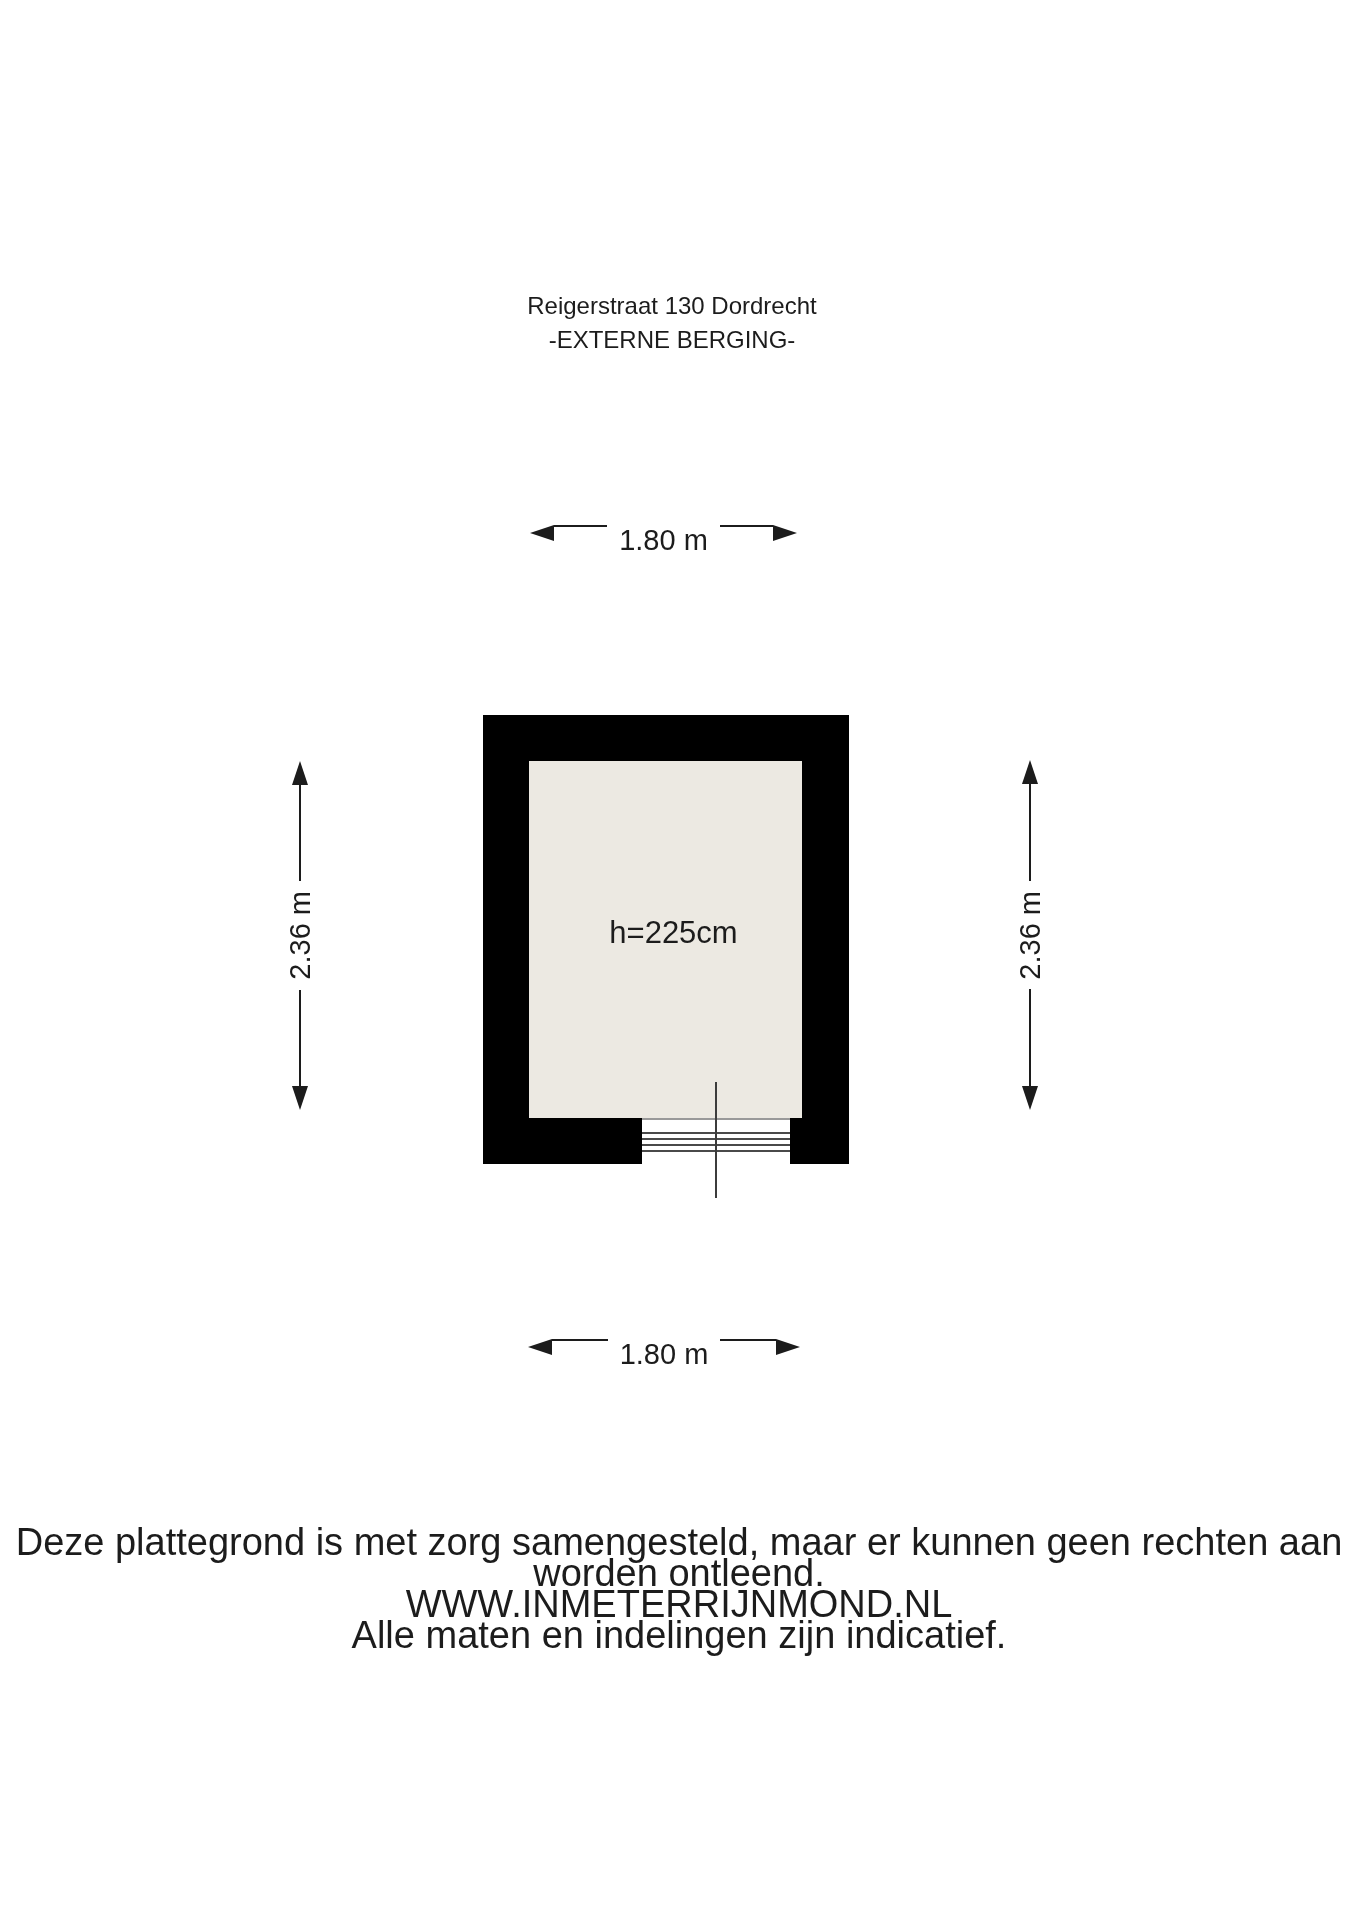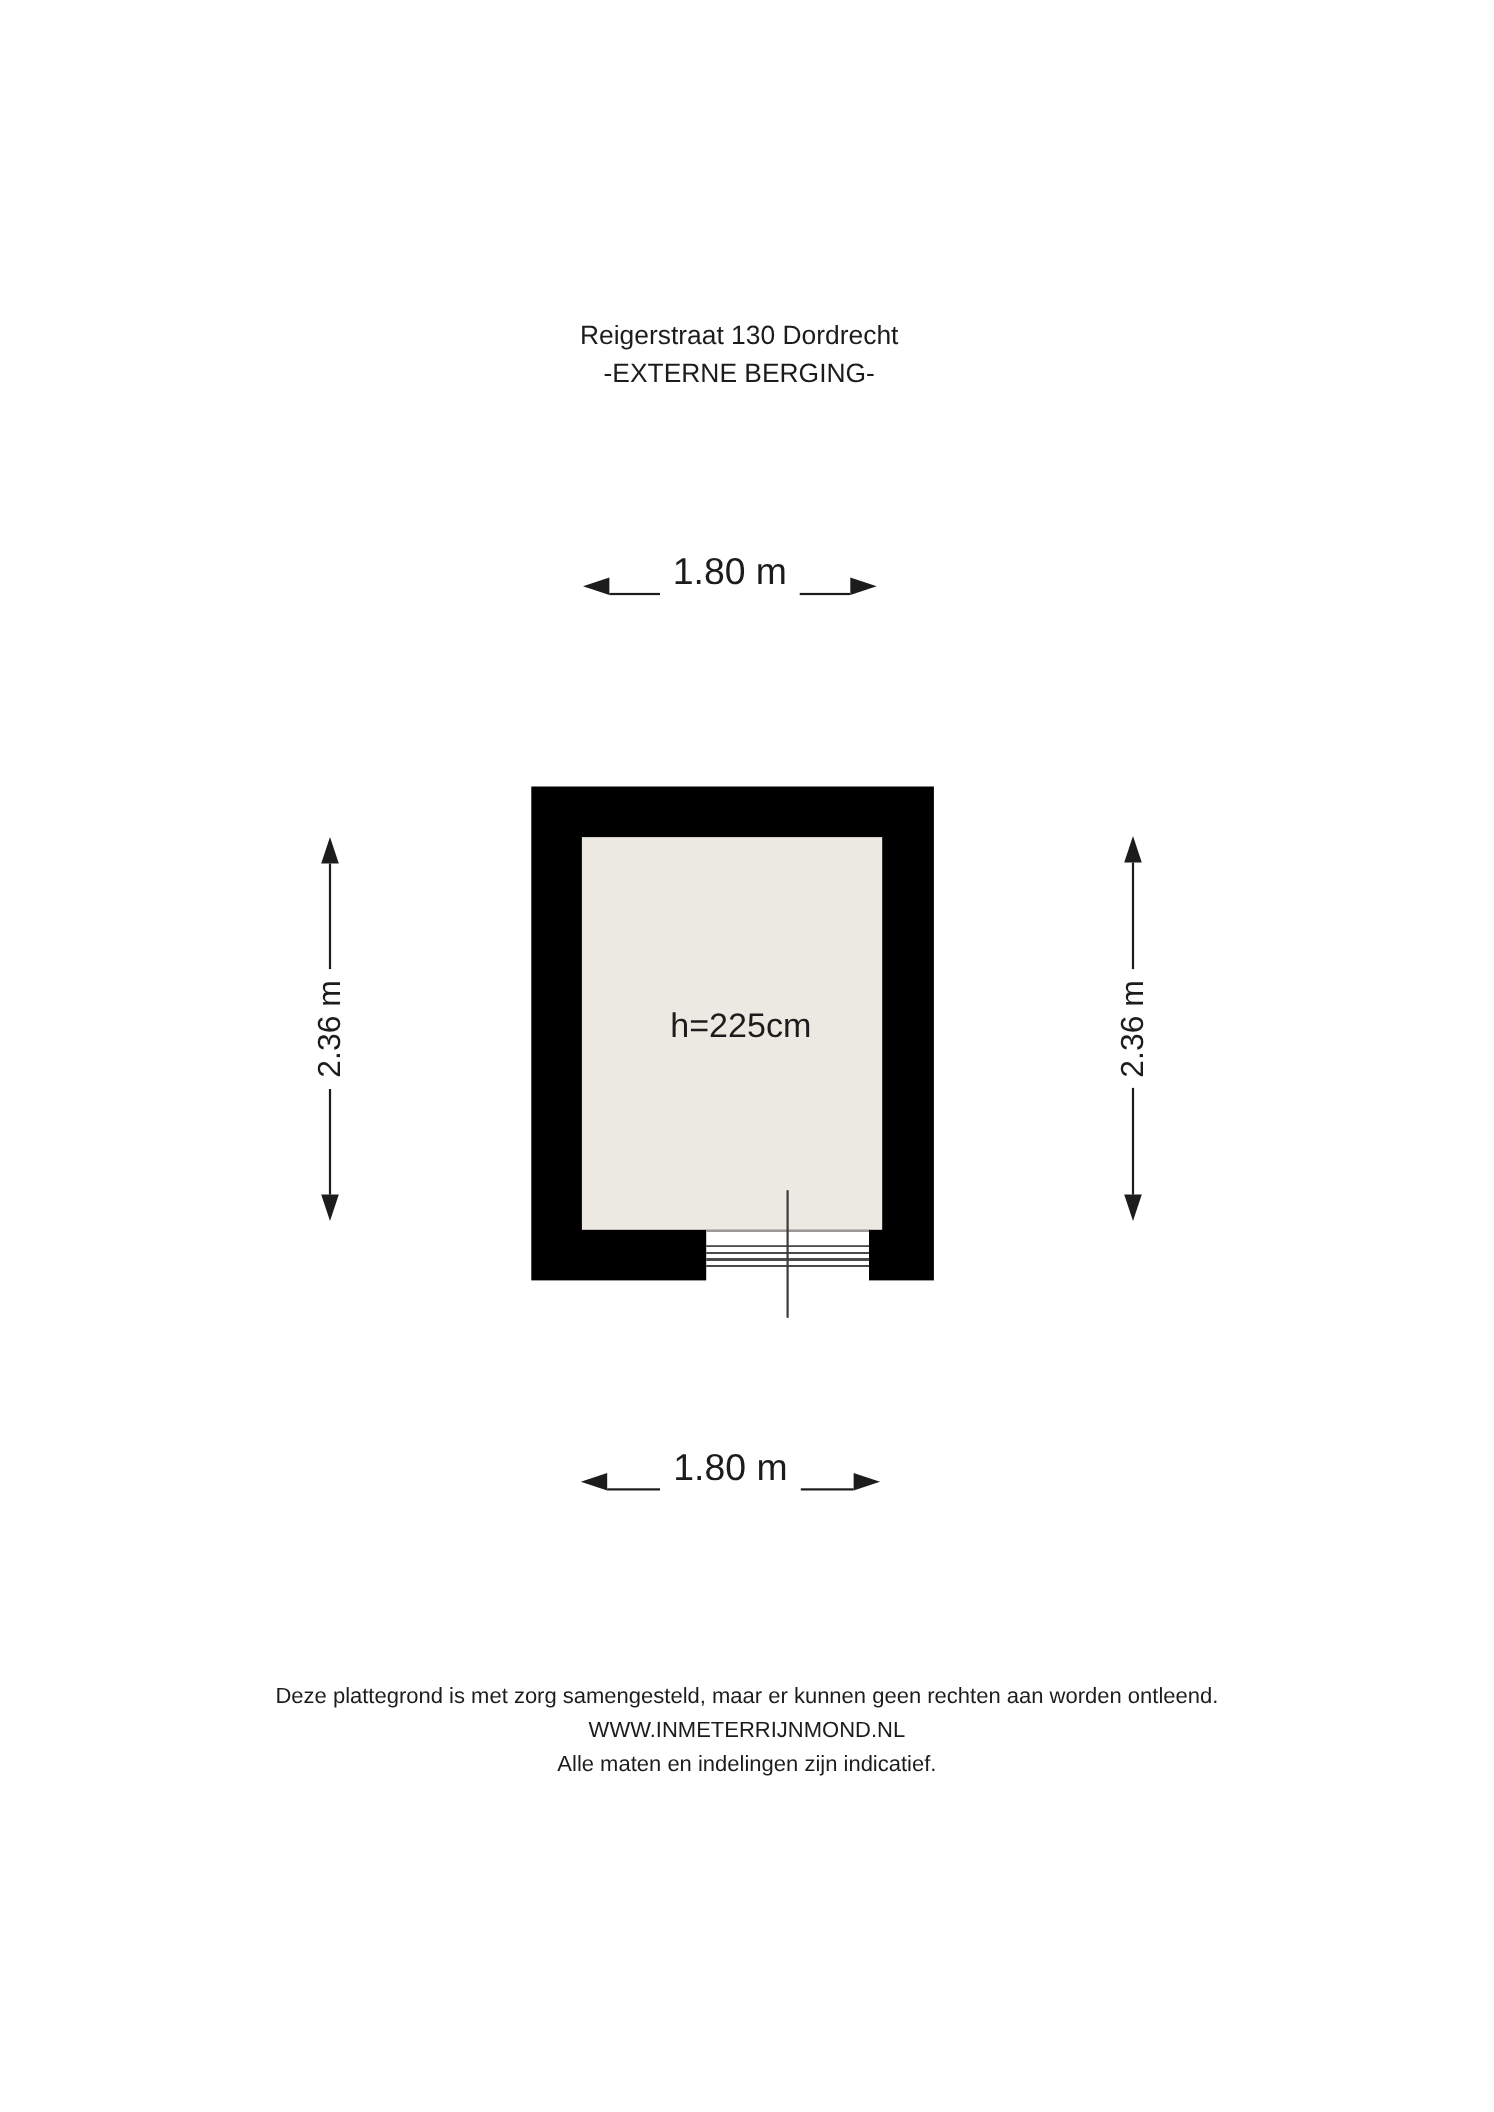--- a/index.html
+++ b/index.html
@@ -30,22 +30,22 @@
     text-align: center;
     font-size: 24px;
     line-height: 34px;
     color: var(--text);
   }
   
   .dim-h {
     position: absolute;
     height: 16px;
     display: flex;
-    align-items: flex-end;
-    font-size: 34px;
+    align-items: flex-start;
+    font-size: 29px;
     color: var(--text);
   }
   .dim-h .line {
     flex: 1 1 auto;
     height: 2px;
     background: var(--text);
   }
   .dim-h .label {
     flex: 0 0 auto;
     padding: 0 12px;
@@ -153,21 +153,21 @@
     height: 116px;
     background: var(--line);
   }
   
   .footer-block {
     position: absolute;
     top: 1527px;
     left: 0;
     width: 1358px;
     text-align: center;
-    font-size: 20px;
+    font-size: 38px;
     line-height: 31px;
     color: var(--text);
   }
 </style>
 </head>
 <body>
 
 <div class="page">
 
   <div class="title-block">

